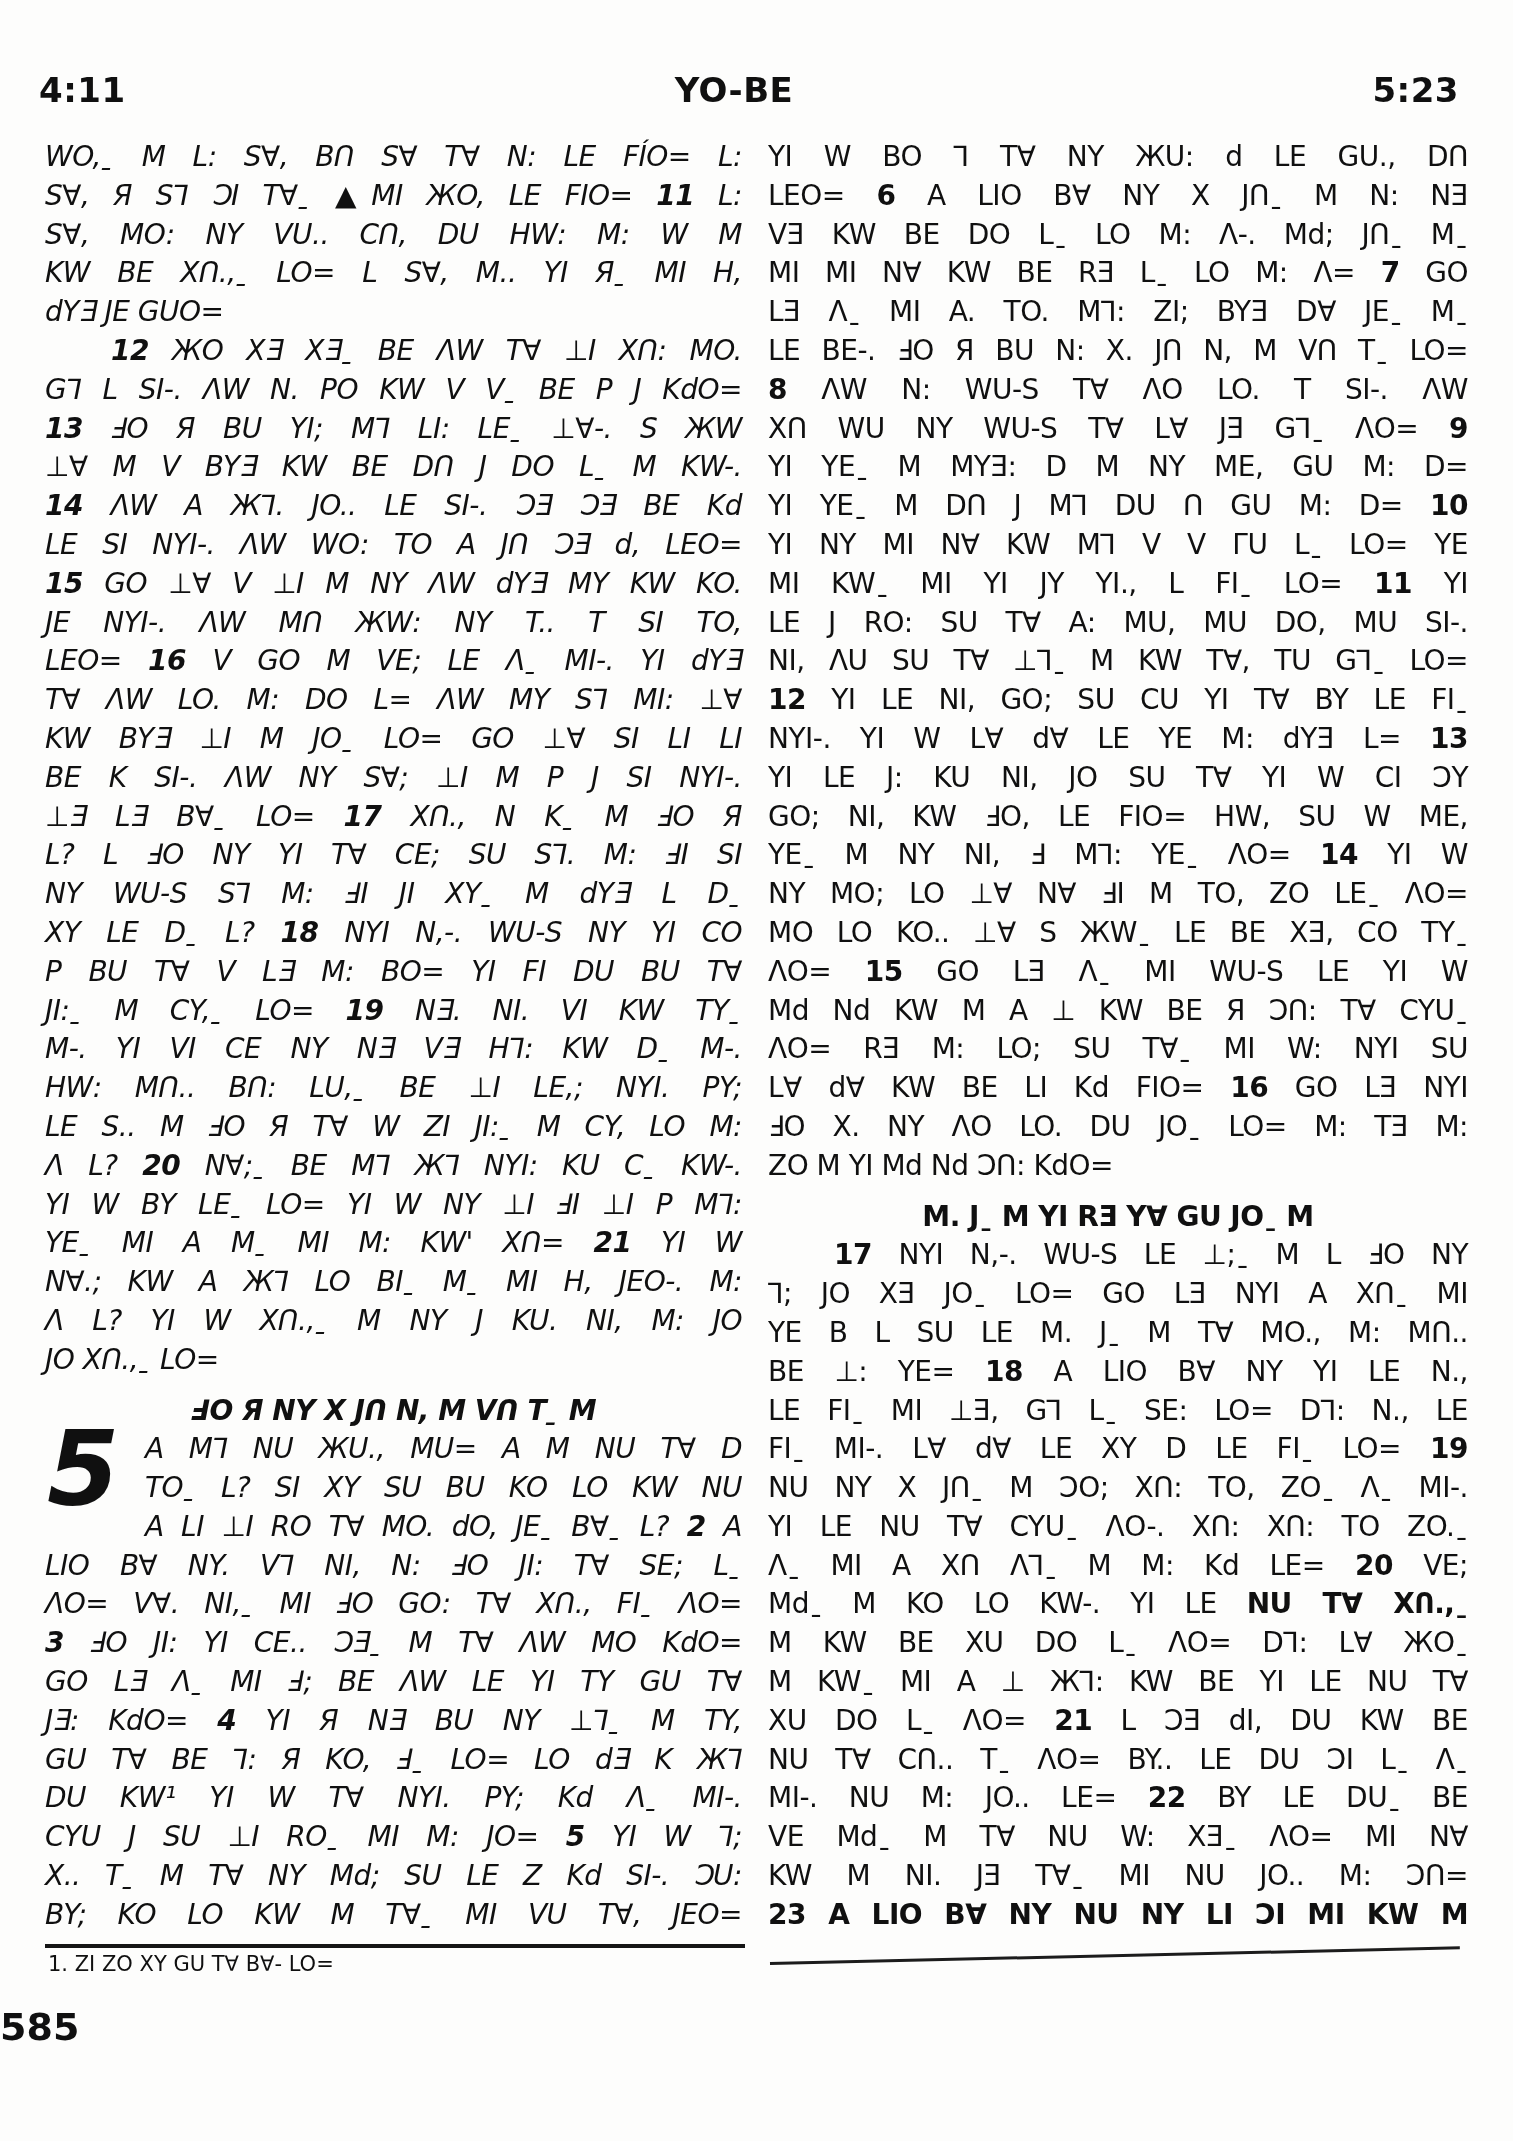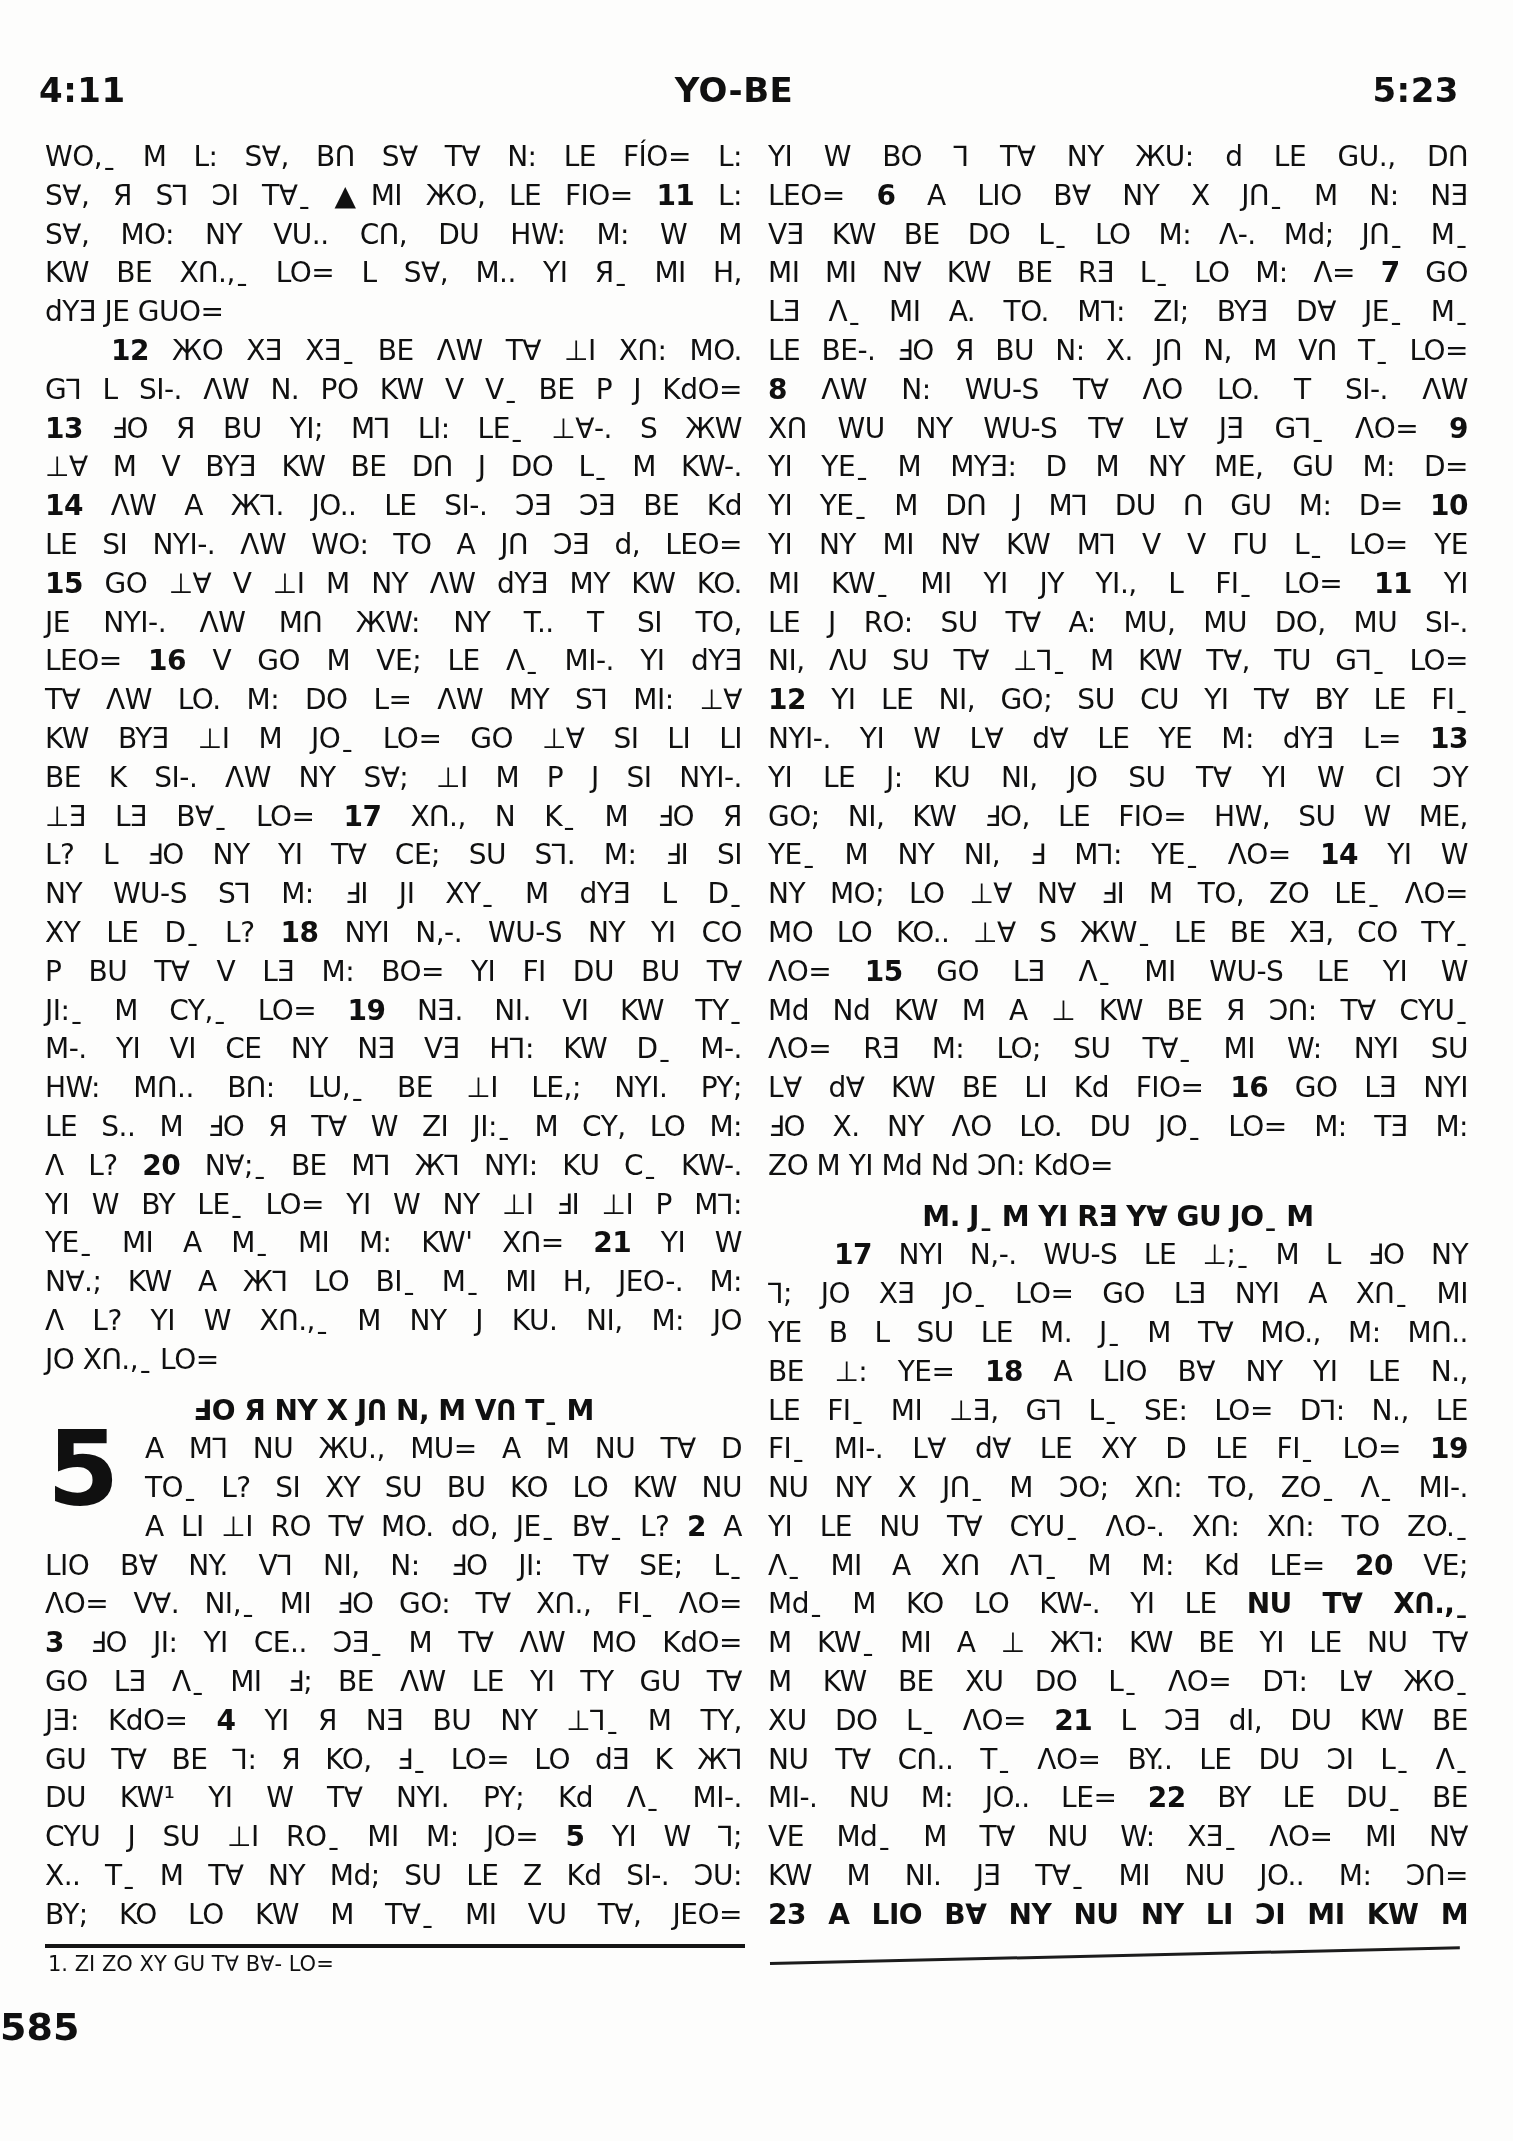--- a/index.html
+++ b/index.html
@@ -8,21 +8,21 @@
     background:#fdfdfc;color:#101010;
     font-family:"DejaVu Sans",sans-serif;
     overflow:hidden;
   }
   .page-header{position:absolute;top:70px;left:39px;width:1420px;height:44px;
     font-weight:bold;font-size:34px;letter-spacing:0.5px;}
   .hdr-left{position:absolute;left:0;top:0;}
   .hdr-center{position:absolute;left:0;right:30px;top:0;text-align:center;}
   .hdr-right{position:absolute;right:0;top:0;}
   .col{position:absolute;top:138px;font-size:28px;letter-spacing:-0.5px;}
-  .col-left{left:45px;width:697px;}
+  .col-left{left:45px;width:697px;font-style:italic;}
   .col-right{left:768px;width:700px;}
   .line{
     line-height:38.8px;height:38.8px;white-space:nowrap;
     text-align:justify;text-align-last:justify;
   }
   .line b{font-weight:bold;}
   .line.endline{text-align-last:left;}
   .line.indent{text-indent:66px;}
   .line.heading{text-align:center;text-align-last:center;font-weight:bold;margin-top:12px;}
   .block{margin:0;}
@@ -136,22 +136,22 @@
       <div class="line indent"><span></span><b>17</b><span> NYI N,-. WU-S LE ⊥;ˍ M L ℲO NY</span></div>
       <div class="line"><span>⅂; JO XƎ JOˍ LO= GO LƎ NYI A XՈˍ MI</span></div>
       <div class="line"><span>YE B L SU LE M. Jˍ M T∀ MO., M: MՈ..</span></div>
       <div class="line"><span>BE ⊥: YE= </span><b>18</b><span> A LIO B∀ NY YI LE N.,</span></div>
       <div class="line"><span>LE FIˍ MI ⊥Ǝ, G⅂ Lˍ SE: LO= D⅂: N., LE</span></div>
       <div class="line"><span>FIˍ MI-. L∀ d∀ LE XY D LE FIˍ LO= </span><b>19</b><span></span></div>
       <div class="line"><span>NU NY X JՈˍ M ƆO; XՈ: TO, ZOˍ Λˍ MI-.</span></div>
       <div class="line"><span>YI LE NU T∀ CYUˍ ΛO-. XՈ: XՈ: TO ZO.ˍ</span></div>
       <div class="line"><span>Λˍ MI A XՈ Λ⅂ˍ M M: Kd LE= </span><b>20</b><span> VE;</span></div>
       <div class="line"><span>Mdˍ M KO LO KW-. YI LE </span><b>NU T∀ XՈ.,ˍ</b><span></span></div>
+      <div class="line"><span>M KW BE XU DO Lˍ ΛO= D⅂: L∀ ЖOˍ</span></div>
       <div class="line"><span>M KWˍ MI A ⊥ Ж⅂: KW BE YI LE NU T∀</span></div>
-      <div class="line"><span>M KW BE XU DO Lˍ ΛO= D⅂: L∀ ЖOˍ</span></div>
       <div class="line"><span>XU DO Lˍ ΛO= </span><b>21</b><span> L ƆƎ dI, DU KW BE</span></div>
       <div class="line"><span>NU T∀ CՈ.. Tˍ ΛO= BY.. LE DU ƆI Lˍ Λˍ</span></div>
       <div class="line"><span>MI-. NU M: JO.. LE= </span><b>22</b><span> BY LE DUˍ BE</span></div>
       <div class="line"><span>VE Mdˍ M T∀ NU W: XƎˍ ΛO= MI N∀</span></div>
       <div class="line"><span>KW M NI. JƎ T∀ˍ MI NU JO.. M: ƆՈ=</span></div>
       <div class="line"><span></span><b>23 A LIO B∀ NY NU NY LI ƆI MI KW M</b><span></span></div>
     </div>
   </div>
 
 <div class="footnote-rule"></div>

